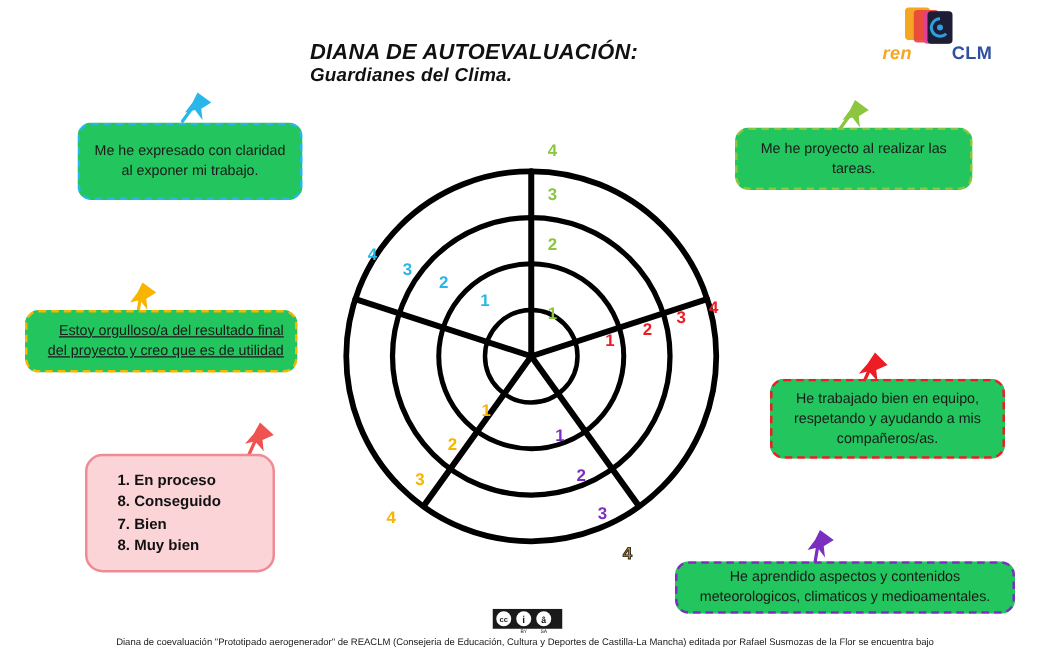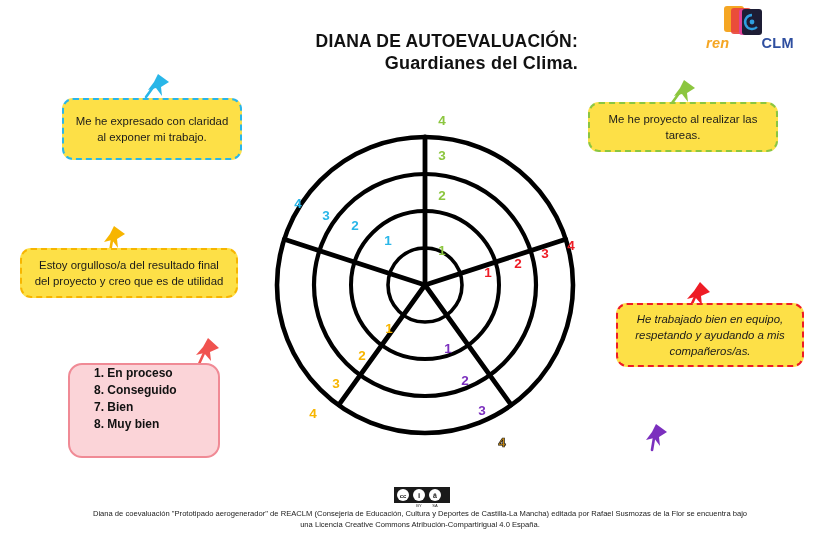--- a/index.html
+++ b/index.html
@@ -6,25 +6,25 @@
   body{
     width:835px;height:533px;position:relative;overflow:hidden;
     background:#ffffff;
     font-family:"Liberation Sans", sans-serif;
   }
   .stage{position:absolute;inset:0;}
 
   
   .title{
     position:absolute;left:248px;top:30px;width:330px;
-    text-align:right;font-weight:bold;color:#111111;
-    line-height:1.26;letter-spacing:.2px;
+    text-align:left;font-weight:bold;color:#111111;
+    line-height:1.26;letter-spacing:.2px;font-style:italic;
   }
   .title .l1{font-size:17.5px;display:block;}
-  .title .l2{font-size:18px;display:block;}
+  .title .l2{font-size:15px;display:block;}
 
   
   .logo{position:absolute;left:706px;top:2px;width:80px;height:52px;}
   .logo-word{
     position:absolute;left:0px;top:33px;width:80px;text-align:center;
     font-size:14.5px;font-weight:bold;letter-spacing:.3px;white-space:nowrap;
   }
   .logo-word .a{color:#f5a623;font-style:italic;}
   .logo-word .b{color:#2f4fa0;margin-left:32px;}
 
@@ -32,37 +32,37 @@
   .radar{position:absolute;left:270px;top:100px;width:310px;height:370px;}
   .radar svg{display:block;}
   .tick{
     font-size:13.5px;font-weight:bold;
     font-family:"Liberation Sans", sans-serif;
   }
 
   
   .callout{
     position:absolute;box-sizing:border-box;border-radius:11px;
-    border:2px dashed #888;background:#fde047;
+    border:2px dashed #888;background:#22c55e;
     display:flex;align-items:center;justify-content:center;
     text-align:center;color:#1a1a1a;font-size:11.4px;line-height:1.42;
     padding:7px 9px;
   }
 
   #c-expresado{left:62px;top:98px;width:180px;height:62px;border-color:#29b6e8;}
   #c-esforzado{left:588px;top:102px;width:190px;height:50px;border-color:#8cc63f;}
   #c-orgulloso{left:20px;top:248px;width:218px;height:50px;border-color:#f7b500;
-                text-align:center;justify-content:flex-start;}
-  #c-equipo{left:616px;top:303px;width:188px;height:64px;border-color:#ee1c25;font-style:italic;}
+                text-align:right;justify-content:flex-start;text-decoration:underline;}
+  #c-equipo{left:616px;top:303px;width:188px;height:64px;border-color:#ee1c25;}
   #c-aprendido{left:540px;top:449px;width:272px;height:42px;border-color:#7b2fbe;}
 
   .legend{
     position:absolute;left:68px;top:363px;width:152px;height:95px;
     box-sizing:border-box;border:2px solid #f08a95;background:#fbd4d8;
-    border-radius:14px;display:flex;
+    border-radius:14px;display:flex;align-items:center;
     padding-left:24px;
   }
   .legend ol{margin:0;padding:0;list-style:none;}
   .legend li{
     font-size:12px;font-weight:bold;color:#111;line-height:1.42;white-space:nowrap;
   }
 
   
   .pin{position:absolute;width:34px;height:34px;}
 
@@ -179,20 +179,23 @@
     <path d="M13 19 L8 30" stroke="#ee1c25" stroke-width="2.6" fill="none" stroke-linecap="round"></path>
   </svg>
   <div class="callout" id="c-equipo">
     <span>He trabajado bien en equipo, respetando y ayudando a mis compañeros/as.</span>
   </div>
 
   <svg class="pin" style="left:640px;top:420px;">
     <path d="M16 4 L27 12 L19 17 L20 26 L14 18 L6 20 L12 12 Z" fill="#7b2fbe"></path>
     <path d="M14 18 L12 30" stroke="#7b2fbe" stroke-width="2.6" fill="none" stroke-linecap="round"></path>
   </svg>
+  <div class="callout" id="c-aprendido">
+    <span>He aprendido aspectos y contenidos meteorologicos, climaticos y medioamentales.</span>
+  </div>
 
   <svg class="pin" style="left:190px;top:333px;">
     <path d="M18 5 L29 15 L20 19 L21 28 L14 20 L6 22 L13 14 Z" fill="#f0534f"></path>
     <path d="M14 20 L9 31" stroke="#f0534f" stroke-width="2.6" fill="none" stroke-linecap="round"></path>
   </svg>
   <div class="legend">
     <ol>
       <li>1. En proceso</li>
       <li>8. Conseguido</li>
       <li>7. Bien</li>
@@ -207,16 +210,15 @@
     <circle cx="50" cy="16" r="12" fill="#ffffff"></circle>
     <text x="50" y="22" font-size="16" font-family="Liberation Sans, sans-serif" font-weight="bold" fill="#1a1a1a" text-anchor="middle">i</text>
     <circle cx="82" cy="16" r="12" fill="#ffffff"></circle>
     <text x="82" y="22" font-size="14" font-family="Liberation Sans, sans-serif" font-weight="bold" fill="#1a1a1a" text-anchor="middle">â</text>
     <text x="50" y="39" font-size="8" font-family="Liberation Sans, sans-serif" fill="#1a1a1a" text-anchor="middle">BY</text>
     <text x="82" y="39" font-size="8" font-family="Liberation Sans, sans-serif" fill="#1a1a1a" text-anchor="middle">SA</text>
   </svg>
 
   <div class="footer">
     <div>Diana de coevaluación "Prototipado aerogenerador" de REACLM (Consejeria de Educación, Cultura y Deportes de Castilla-La Mancha) editada por Rafael Susmozas de la Flor se encuentra bajo</div>
-    <div>una Licencia Creative Commons Atribución-Compartirigual 4.0 España.</div>
   </div>
 
 </div>
 
 </body></html>

